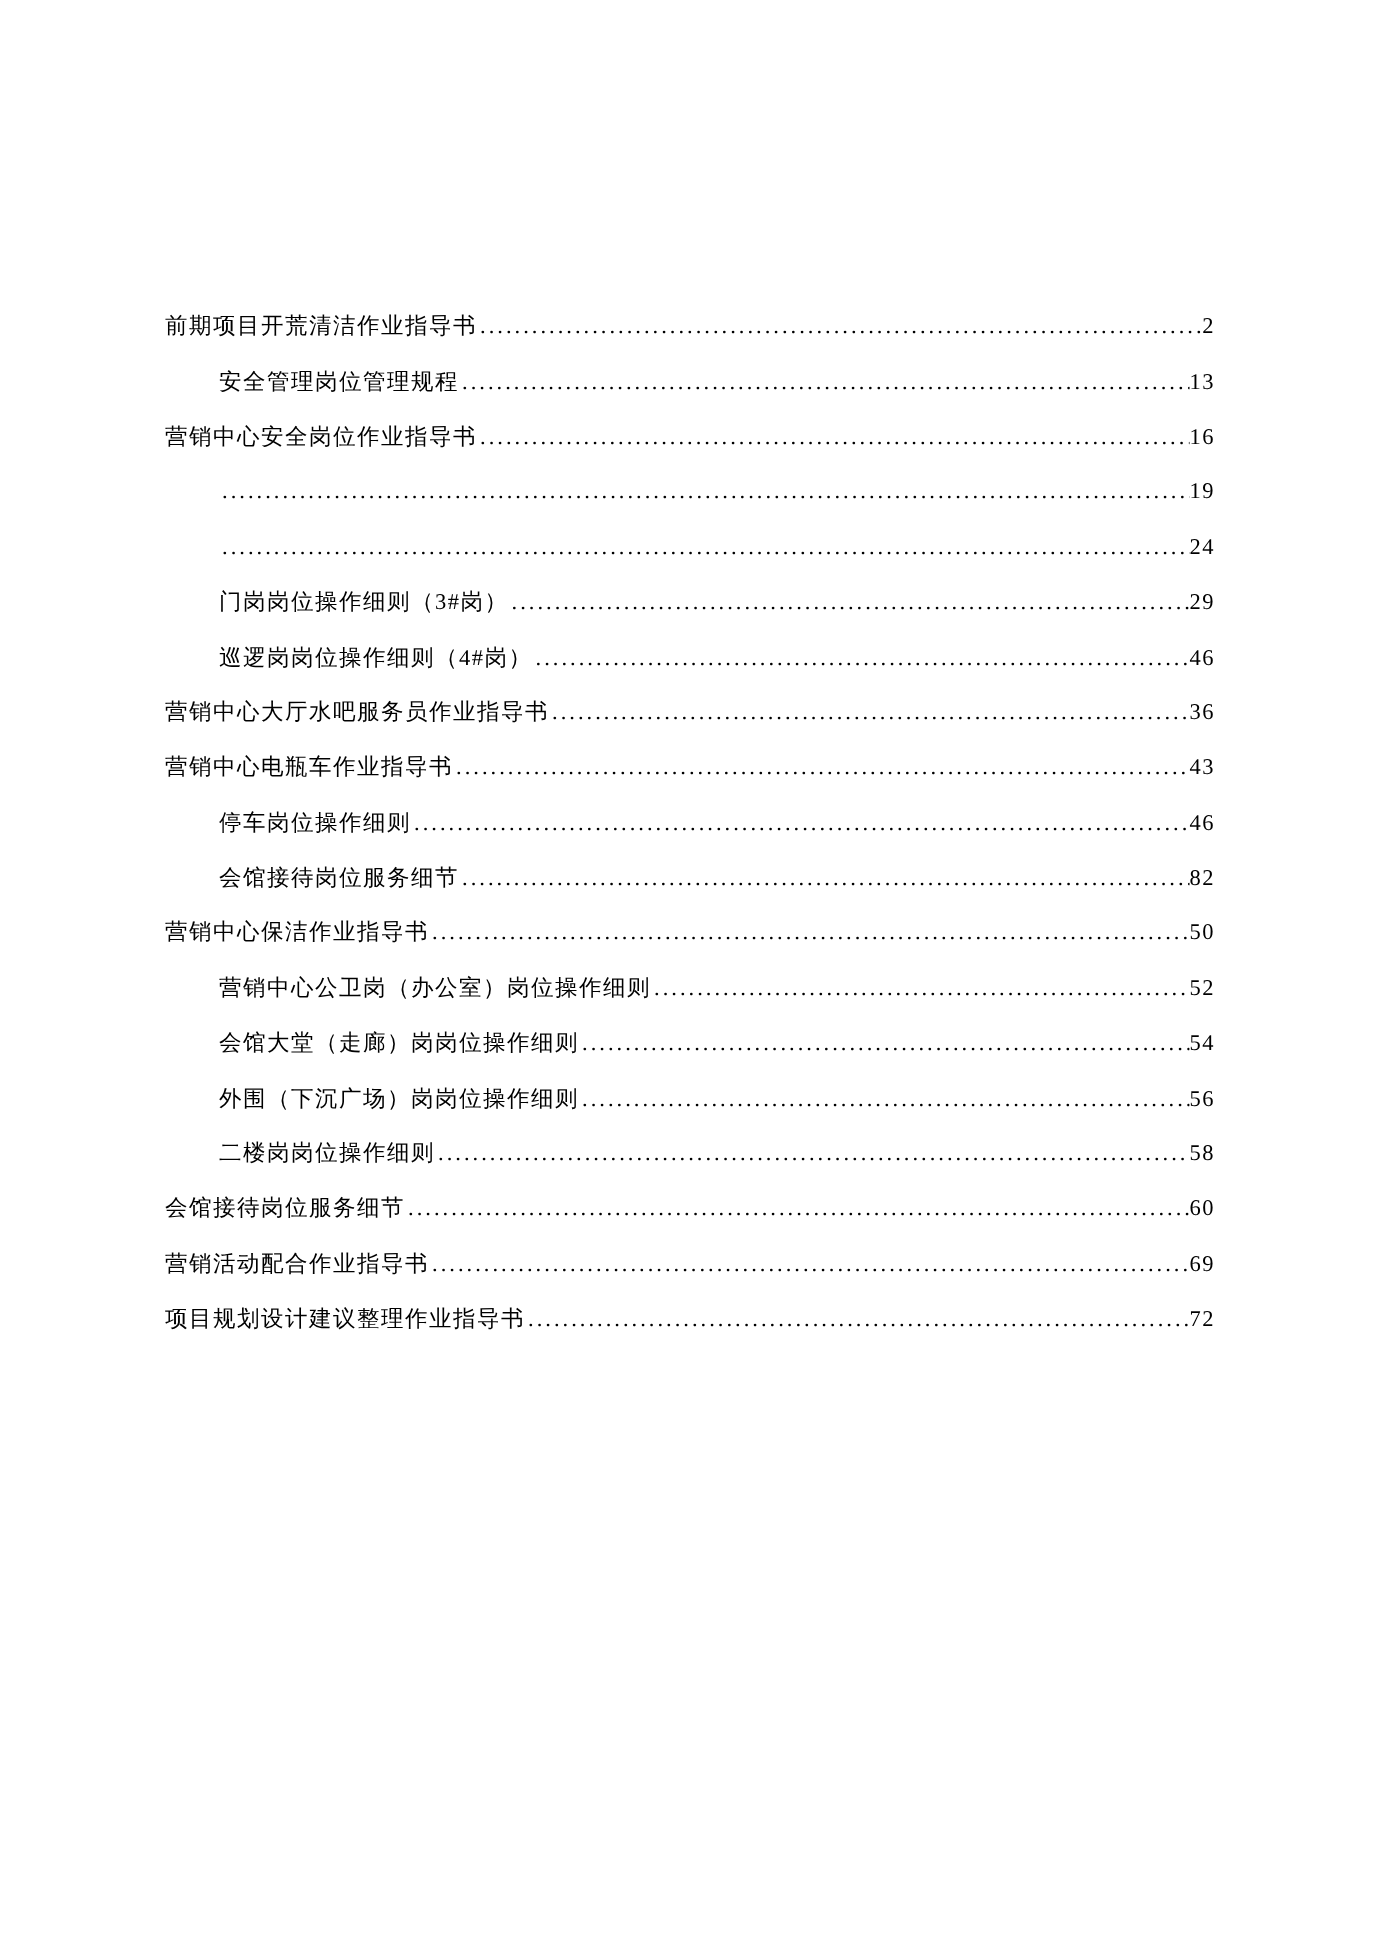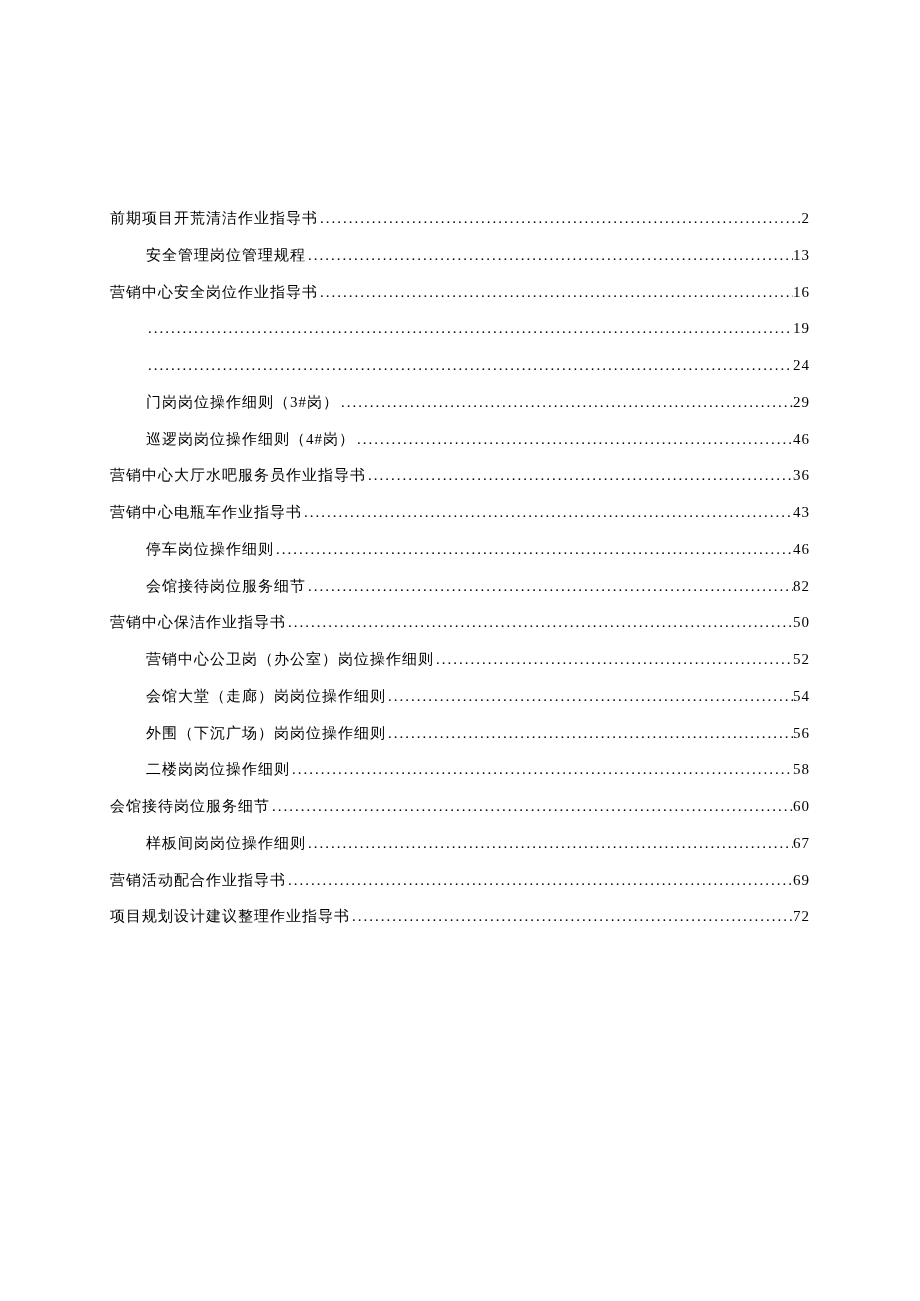--- a/index.html
+++ b/index.html
@@ -132,25 +132,20 @@
     <div class="toc-entry level-2">
       <span class="toc-title">二楼岗岗位操作细则</span>
       <span class="toc-dots"></span>
       <span class="toc-page">58</span>
     </div>
     <div class="toc-entry level-1">
       <span class="toc-title">会馆接待岗位服务细节</span>
       <span class="toc-dots"></span>
       <span class="toc-page">60</span>
     </div>
-    <div class="toc-entry level-2">
-      <span class="toc-title">样板间岗岗位操作细则</span>
-      <span class="toc-dots"></span>
-      <span class="toc-page">67</span>
-    </div>
     <div class="toc-entry level-1">
       <span class="toc-title">营销活动配合作业指导书</span>
       <span class="toc-dots"></span>
       <span class="toc-page">69</span>
     </div>
     <div class="toc-entry level-1">
       <span class="toc-title">项目规划设计建议整理作业指导书</span>
       <span class="toc-dots"></span>
       <span class="toc-page">72</span>
     </div>

